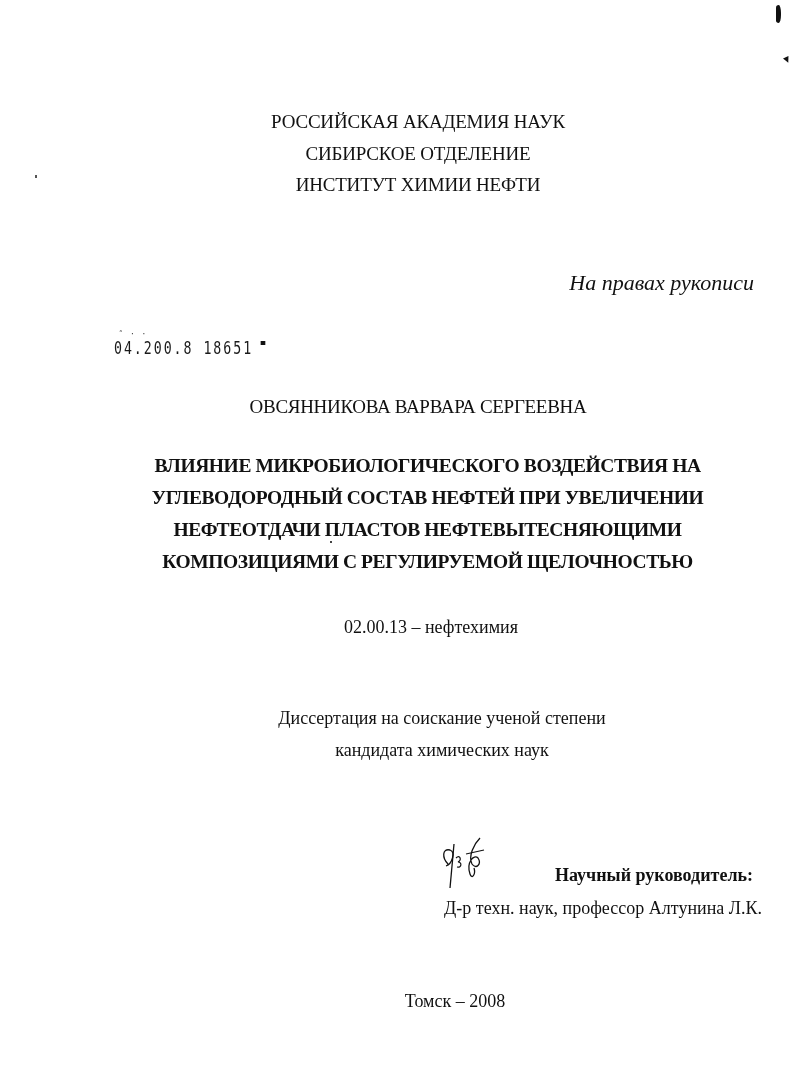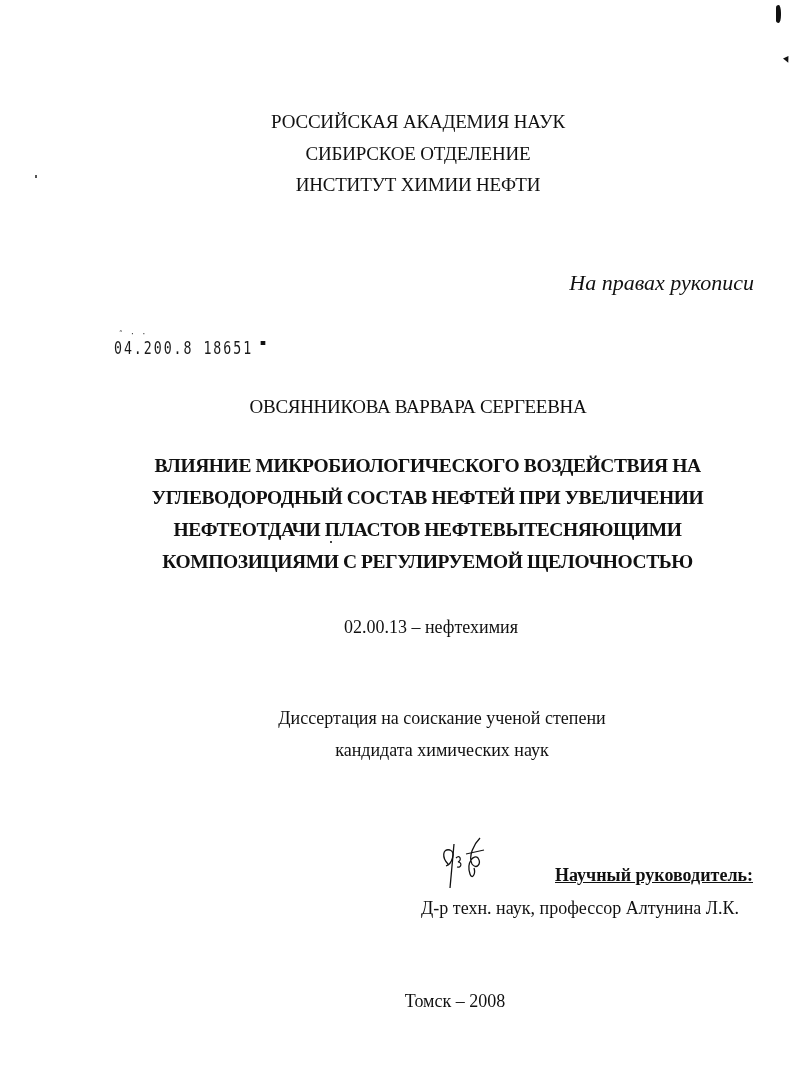--- a/index.html
+++ b/index.html
@@ -101,25 +101,24 @@
       top: 834px;
       left: 436px;
       width: 60px;
       height: 56px;
     }
     .supervisor-label {
       top: 865px;
       right: 38px;
       font-size: 18px;
       font-weight: bold;
-      text-decoration: underline;
     }
     .supervisor-name {
       top: 898px;
-      right: 52px;
+      right: 29px;
       font-size: 18px;
     }
     .city-year {
       top: 991px;
       left: 0;
       width: 910px;
       text-align: center;
       font-size: 18px;
     }
     .corner-mark1 {

